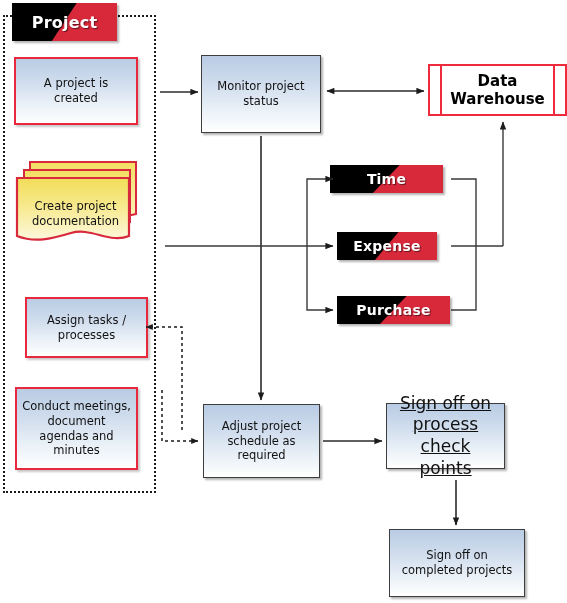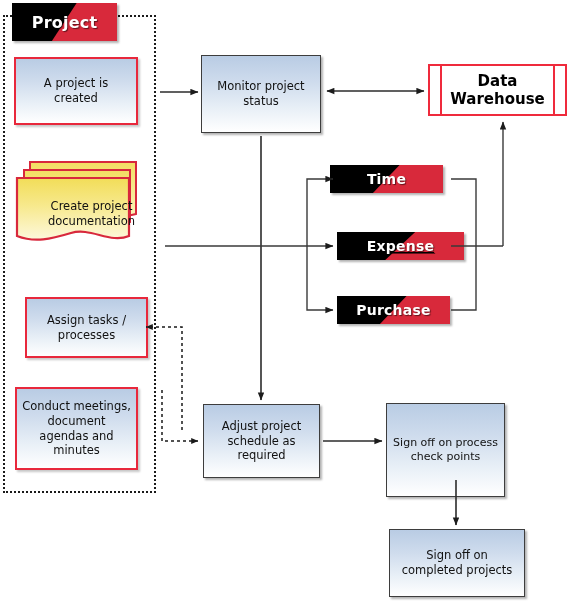--- a/index.html
+++ b/index.html
@@ -173,21 +173,21 @@
           <stop offset="100%" stop-color="#fbf2b8"></stop>
         </linearGradient>
       </defs>
 
       <path d="M17,5 H123 V57 C105,63 88,48 70,53 C52,58 35,62 17,57 Z" fill="url(#docgrad2)" stroke="#d8283c" stroke-width="2"></path>
 
       <path d="M11,13 H117 V65 C99,71 82,56 64,61 C46,66 29,70 11,65 Z" fill="url(#docgrad2)" stroke="#d8283c" stroke-width="2"></path>
 
       <path d="M4,21 H116 V79 C97,87 78,70 58,76 C38,82 22,86 4,79 Z" fill="url(#docgrad)" stroke="#d8283c" stroke-width="2.2"></path>
     </svg>
-    <div class="doctext" style="font-size:11.5px;padding-left:16px;">Create project documentation</div>
+    <div class="doctext" style="font-size:11.5px;">Create project documentation</div>
   </div>
 
   <div class="pbox red-edge" style="left:25px; top:297px; width:123px; height:61px; font-size:11.5px;">
     <span class="ptext">Assign tasks / processes</span>
   </div>
 
   <div class="pbox red-edge" style="left:15px; top:387px; width:123px; height:83px; font-size:11.5px;">
     <span class="ptext">Conduct meetings, document agendas and minutes</span>
   </div>
 
@@ -199,35 +199,35 @@
     <span class="bar left"></span>
     <span class="bar right"></span>
     <span class="wlabel" style="font-size:15px;">Data Warehouse</span>
   </div>
 
   <div class="banner" style="left:330px; top:165px; width:113px; height:28px;">
     <span class="wedge"></span>
     <span class="banner-label" style="font-size:14px;">Time</span>
   </div>
 
-  <div class="banner" style="left:337px; top:232px; width:127px; height:28px;text-decoration:underline;">
+  <div class="banner" style="left:337px; top:232px; width:100px; height:28px;">
     <span class="wedge"></span>
     <span class="banner-label" style="font-size:14px;">Expense</span>
   </div>
 
   <div class="banner" style="left:337px; top:296px; width:113px; height:28px;">
     <span class="wedge"></span>
     <span class="banner-label" style="font-size:14px;">Purchase</span>
   </div>
 
   <div class="pbox gray-edge" style="left:203px; top:404px; width:117px; height:74px; font-size:11.5px;">
     <span class="ptext">Adjust project schedule as required</span>
   </div>
 
-  <div class="pbox gray-edge" style="left:386px; top:403px; width:119px; height:94px; font-size:11px;">
+  <div class="pbox gray-edge" style="left:386px; top:403px; width:119px; height:66px; font-size:17px;text-decoration:underline;">
     <span class="ptext">Sign off on process check points</span>
   </div>
 
   <div class="pbox gray-edge" style="left:389px; top:529px; width:136px; height:68px; font-size:11.5px;">
     <span class="ptext">Sign off on completed projects</span>
   </div>
 
   <svg class="conn-layer" viewBox="0 0 567 603">
     <defs>
       <marker id="ah" markerWidth="9" markerHeight="9" refX="7.6" refY="3.2" orient="auto" markerUnits="userSpaceOnUse">

